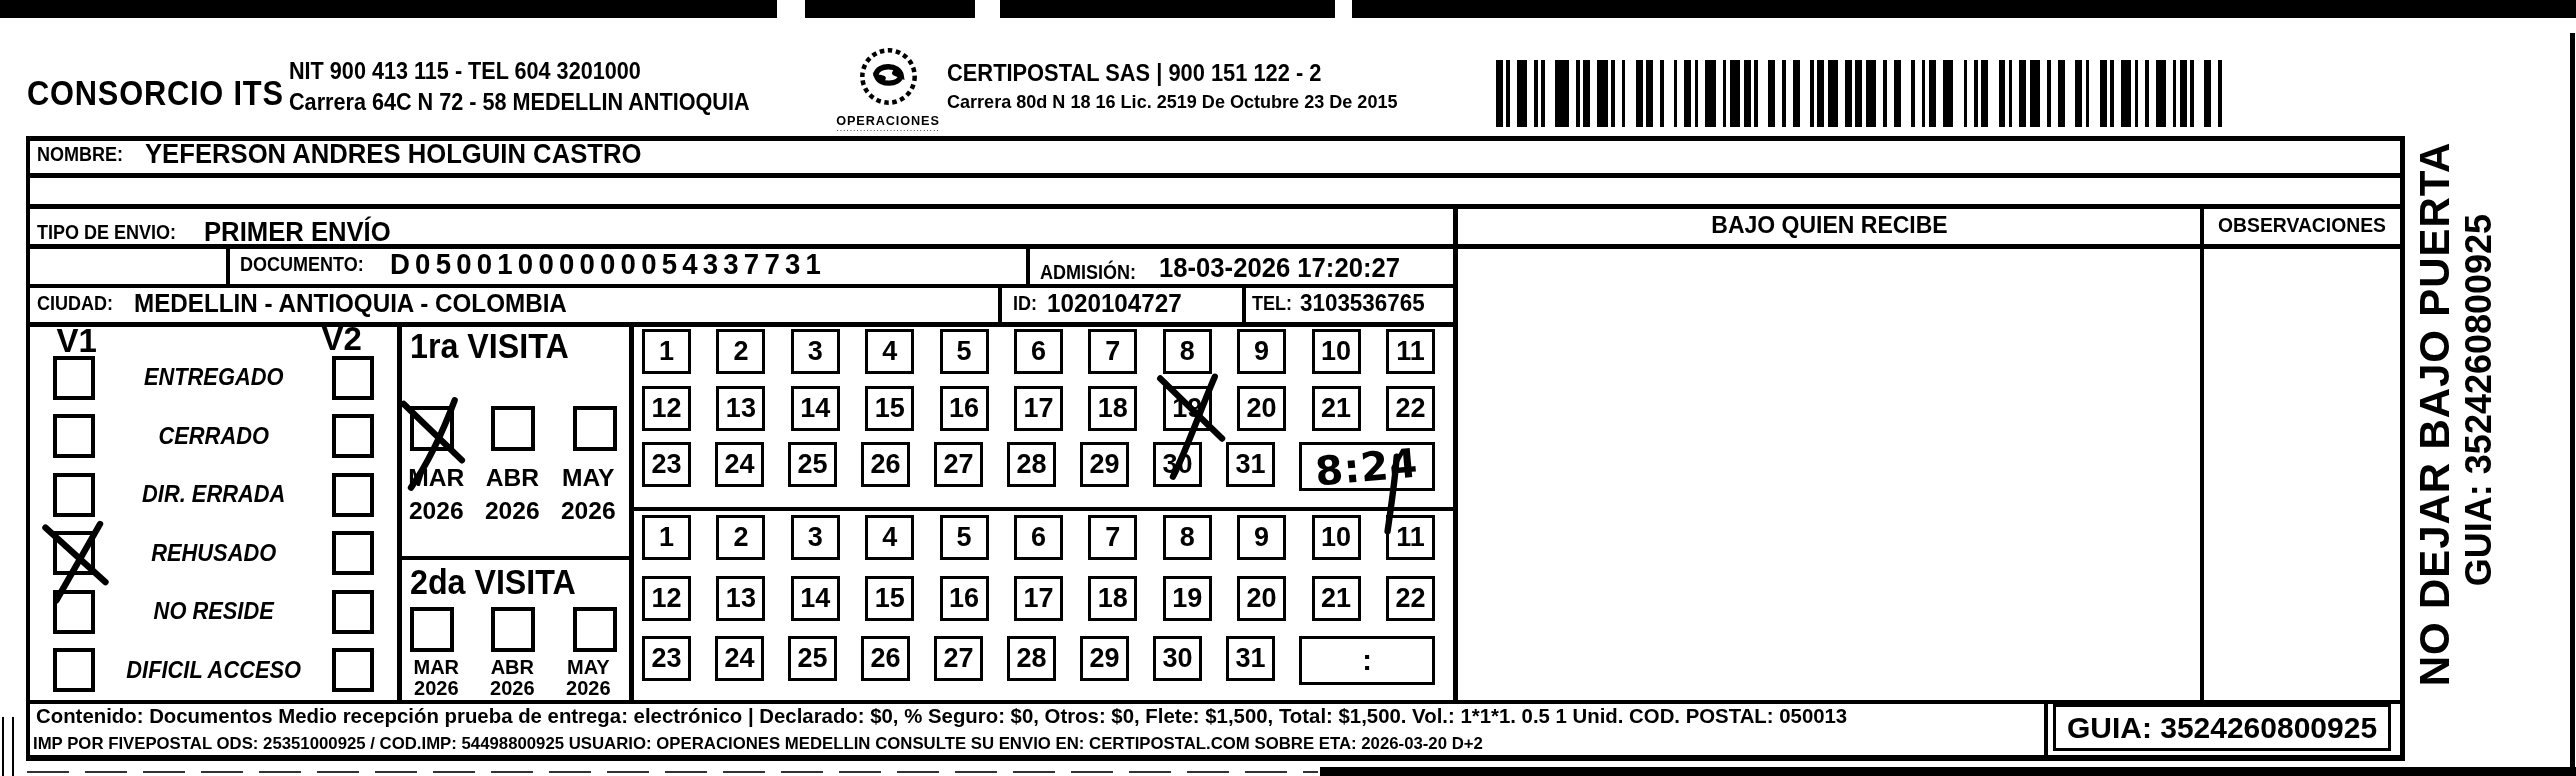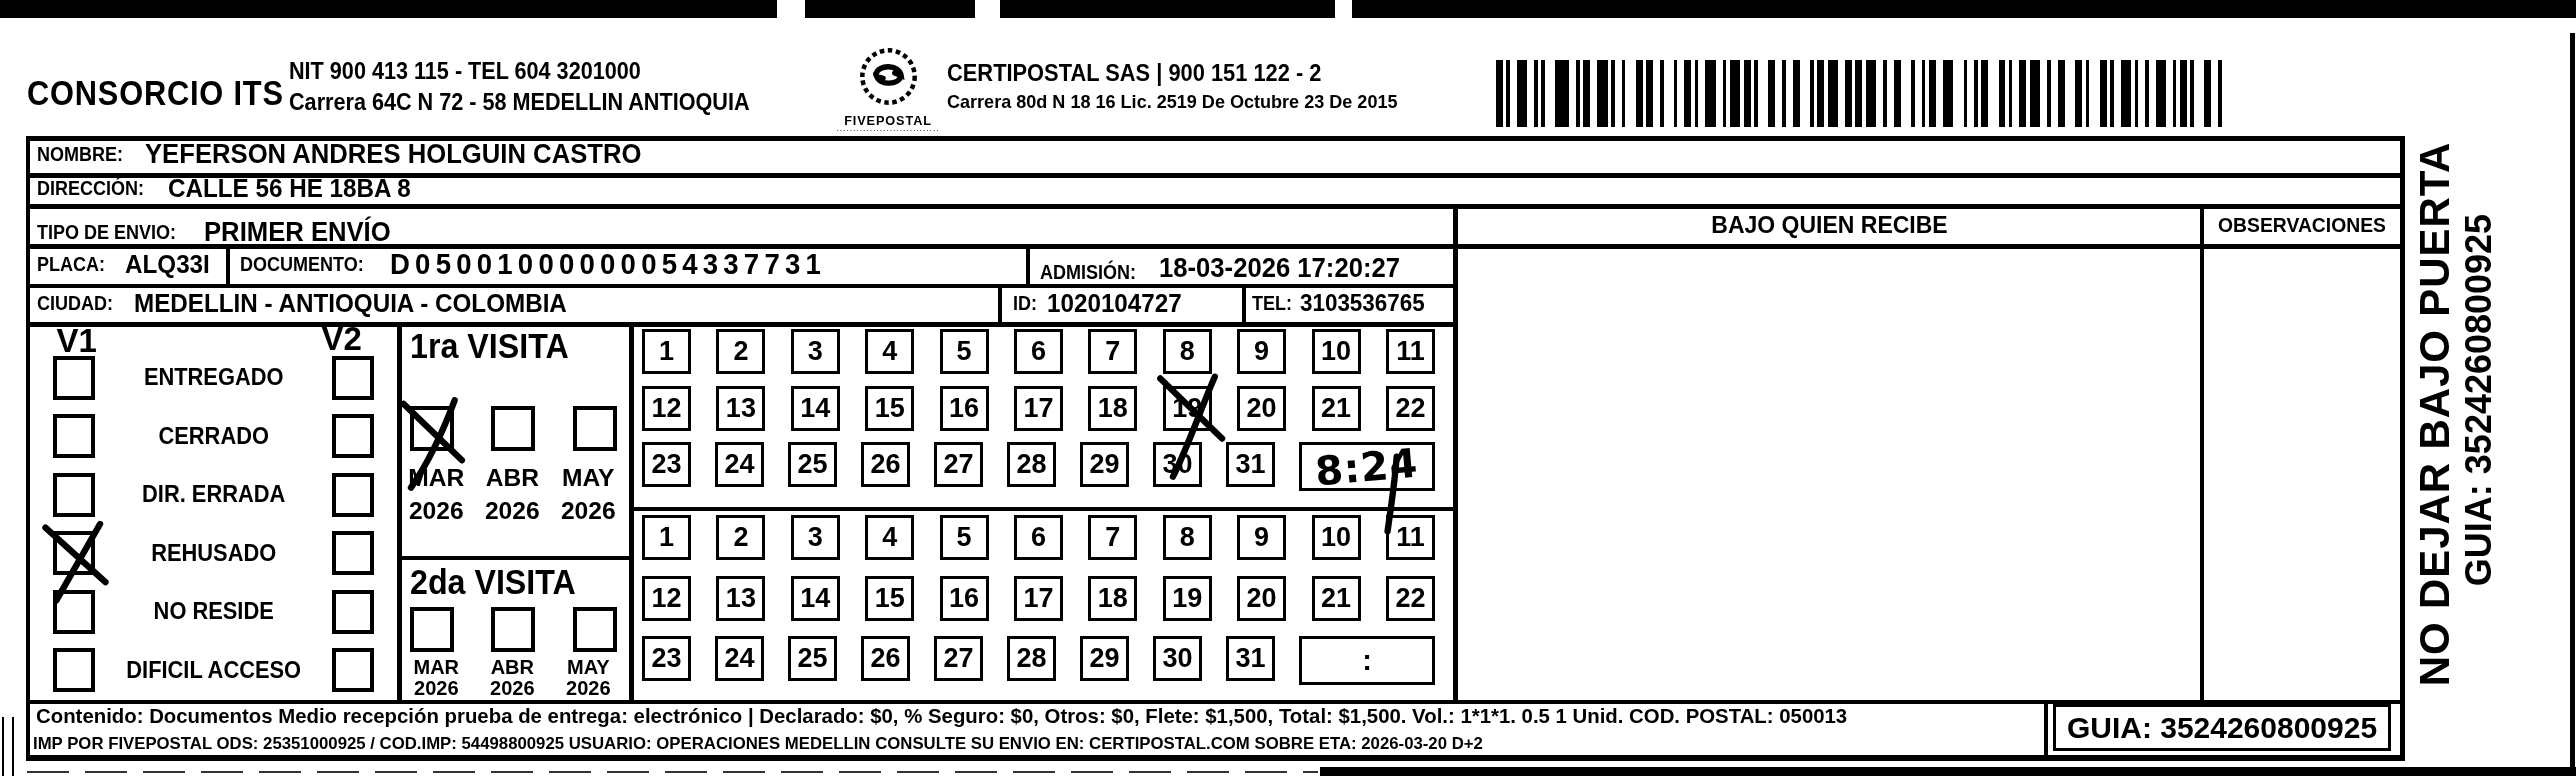--- a/index.html
+++ b/index.html
@@ -36,21 +36,21 @@
   .pbox{width:42px;height:44px;border:4.5px solid #000;box-sizing:border-box;background:#fff;}
   .mbox{width:44px;height:45px;border:4.5px solid #000;box-sizing:border-box;background:#fff;}
   .daybox{width:49px;height:45px;border:3.6px solid #000;box-sizing:border-box;
     display:flex;align-items:center;justify-content:center;font-size:27px;font-weight:bold;}
   .dayrow{position:absolute;left:642px;width:793px;height:45px;display:flex;justify-content:space-between;}
   .timebox{width:136px;height:49px;border:3.6px solid #000;box-sizing:border-box;position:relative;
     display:flex;align-items:center;justify-content:center;font-size:29px;font-weight:bold;}
   
   #status-panel{left:25.5px;top:322px;width:372px;height:378px;}
   .vhead{position:absolute;font-size:33px;font-weight:bold;}
-  #status-rows{position:absolute;left:0;right:0;top:33px;bottom:7.3px;display:flex;flex-direction:column;justify-content:space-between;}
+  #status-rows{position:absolute;left:0;right:0;top:33px;bottom:7.3px;display:flex;flex-direction:column;justify-content:space-between;font-style:italic;}
   .status-row{display:flex;align-items:center;height:45px;}
   .status-row .pbox:first-child{margin-left:27px;}
   .status-row .pbox:last-child{margin-right:23.6px;}
   .status-label{flex:1;text-align:center;font-size:23px;font-weight:bold;transform:scaleX(.95);}
   
   .visit-title{position:absolute;left:12.7px;font-size:35px;font-weight:bold;transform:scaleX(.92);transform-origin:0 0;white-space:nowrap;}
   .mboxes-row{position:absolute;left:12.7px;width:207px;display:flex;justify-content:space-between;}
   .mlabels-row{position:absolute;left:1.8px;width:227px;display:flex;justify-content:space-between;font-weight:bold;}
   .mlabels-row span{width:75px;text-align:center;}
   #first-visit-panel{left:397px;top:322px;width:232px;height:235px;}
@@ -93,21 +93,21 @@
 
   <div class="abs company">CONSORCIO ITS</div>
   <div class="abs coinfo1">NIT 900 413 115 - TEL 604 3201000</div>
   <div class="abs coinfo2">Carrera 64C N 72 - 58 MEDELLIN ANTIOQUIA</div>
 
   <div class="abs logo-wrap">
     <svg width="65" height="65" viewBox="0 0 72 72">
       <circle cx="36" cy="36" r="29" fill="none" stroke="#000" stroke-width="5" stroke-dasharray="5 4"></circle>
       <path d="M22 34 c2-12 26-12 28 1 l-7-3 m7 3 c-2 11 -24 11 -27 1 l7 2" fill="none" stroke="#000" stroke-width="6" stroke-linecap="round"></path>
     </svg>
-    <div class="logo-cap">FIVEPOSTAL</div>
+    <div class="logo-cap">OPERACIONES</div>
     <div class="logo-tag">·······························</div>
   </div>
 
   <div class="abs provider">CERTIPOSTAL SAS | 900 151 122 - 2</div>
   <div class="abs provinfo">Carrera 80d N 18 16  Lic. 2519 De Octubre 23 De 2015</div>
   <div class="abs" id="barcode">
       <span style="width: 7px; background: rgb(0, 0, 0);"></span>
       <span style="width: 3.5px; background: rgb(255, 255, 255);"></span>
       <span style="width: 3.5px; background: rgb(0, 0, 0);"></span>
       <span style="width: 7px; background: rgb(255, 255, 255);"></span>
@@ -246,35 +246,27 @@
   <div class="line" style="left:1453px;top:204px;width:4.5px;height:500px;"></div>
   <div class="line" style="left:2200px;top:204px;width:3.6px;height:500px;"></div>
   <div class="line" style="left:397px;top:322px;width:4.5px;height:378px;"></div>
   <div class="line" style="left:629px;top:322px;width:4.5px;height:378px;"></div>
   <div class="line" style="left:2044px;top:700px;width:3.6px;height:58px;"></div>
 
   <div class="row" style="left:25.5px;top:136px;width:2373px;height:36px;">
     <span class="lbl">NOMBRE:</span>
     <span class="val">YEFERSON ANDRES HOLGUIN CASTRO</span>
   </div>
-  <div class="row" style="left:25.5px;top:173px;width:2373px;height:31px;">
-    <span class="lbl">DIRECCIÓN:</span>
-    <span class="val" style="font-size:25.5px;">CALLE 56 HE 18BA 8</span>
-  </div>
   <div class="row" style="left:25.5px;top:204px;width:1428px;height:56px;">
     <span class="lbl">TIPO DE ENVIO:</span>
     <span class="val">PRIMER ENVÍO</span>
   </div>
   <div class="hdr-cell" style="left:1458px;top:207px;width:743px;height:36px;font-size:23px;">BAJO QUIEN RECIBE</div>
   <div class="hdr-cell" style="left:2204px;top:207px;width:196px;height:36px;font-size:21px;transform:scaleX(.92);">OBSERVACIONES</div>
 
-  <div class="row" style="left:25.5px;top:244px;width:200px;height:40px;">
-    <span class="lbl">PLACA:</span>
-    <span class="val" style="font-size:25.5px;">ALQ33I</span>
-  </div>
   <div class="row" style="left:229px;top:244px;width:797px;height:40px;">
     <span class="lbl">DOCUMENTO:</span>
     <span class="val" style="font-size:29px;letter-spacing:5.5px;">D05001000000054337731</span>
   </div>
   <div class="row" style="left:1029px;top:244px;width:424px;height:40px;align-items:flex-end;">
     <span class="lbl">ADMISIÓN:</span>
     <span class="val">18-03-2026 17:20:27</span>
   </div>
   <div class="row" style="left:25.5px;top:284px;width:973px;height:38px;">
     <span class="lbl">CIUDAD:</span>

